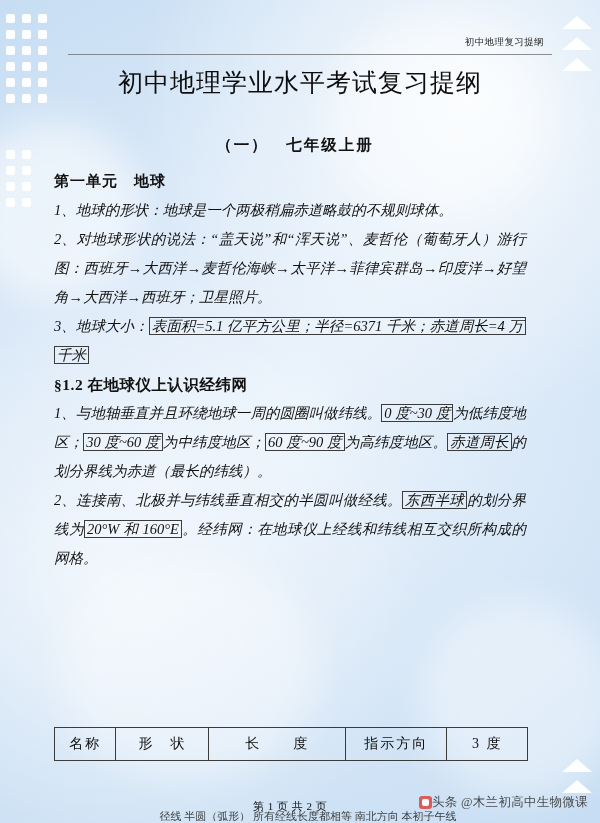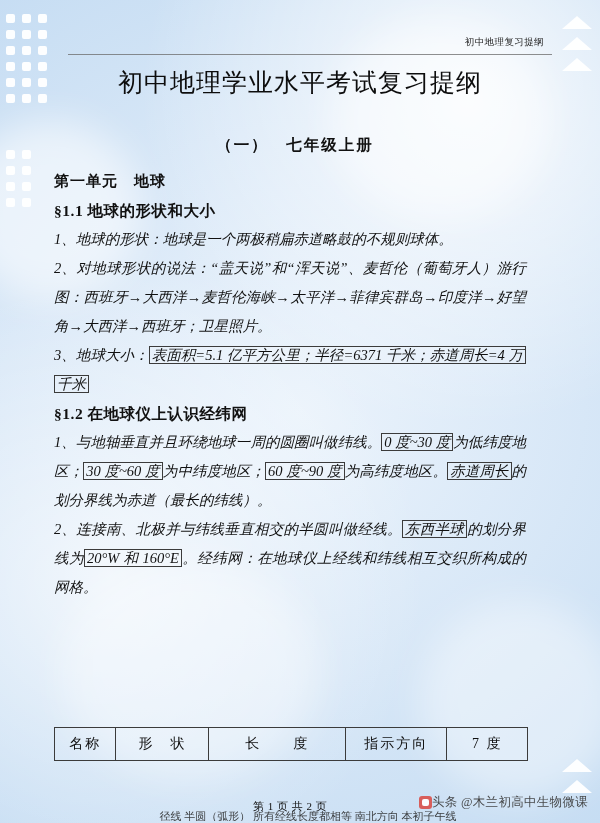--- a/index.html
+++ b/index.html
@@ -294,21 +294,20 @@
     <div class="header-note">初中地理复习提纲</div>
     <div class="rule"></div>
 
     <div class="title">初中地理学业水平考试复习提纲</div>
     <div class="subtitle">（一）　七年级上册</div>
 
     <div class="body">
 
       <div class="h-unit">第一单元　地球</div>
 
-      <div class="h-sec">§1.1 地球的形状和大小</div>
 
       <div class="para">1、地球的形状：地球是一个两极稍扁赤道略鼓的不规则球体。</div>
 
       <div class="para">2、对地球形状的说法：“盖天说”和“浑天说”、麦哲伦（葡萄牙人）游行图：西班牙→大西洋→麦哲伦海峡→太平洋→菲律宾群岛→印度洋→好望角→大西洋→西班牙；卫星照片。</div>
 
       <div class="para">
         <span>3、地球大小：</span><span class="box">表面积=5.1 亿平方公里；半径=6371 千米；赤道周长=4 万千米</span>
       </div>
 
       <div class="h-sec">§1.2 在地球仪上认识经纬网</div>
@@ -323,21 +322,21 @@
 
     </div>
 
     <table class="tbl">
       <tbody>
           <tr>
         <td class="c1">名称</td>
         <td class="c2">形　状</td>
         <td class="c3">长　　度</td>
         <td class="c4">指示方向</td>
-        <td class="c5">7 度</td>
+        <td class="c5">3 度</td>
       </tr>
     </tbody>
       </table>
 
     <div class="pagenum">第 1 页 共 2 页</div>
   </div>
 
   <div class="cut-line">径线  半圆（弧形）  所有经线长度都相等  南北方向  本初子午线</div>
 
   <div class="watermark">

